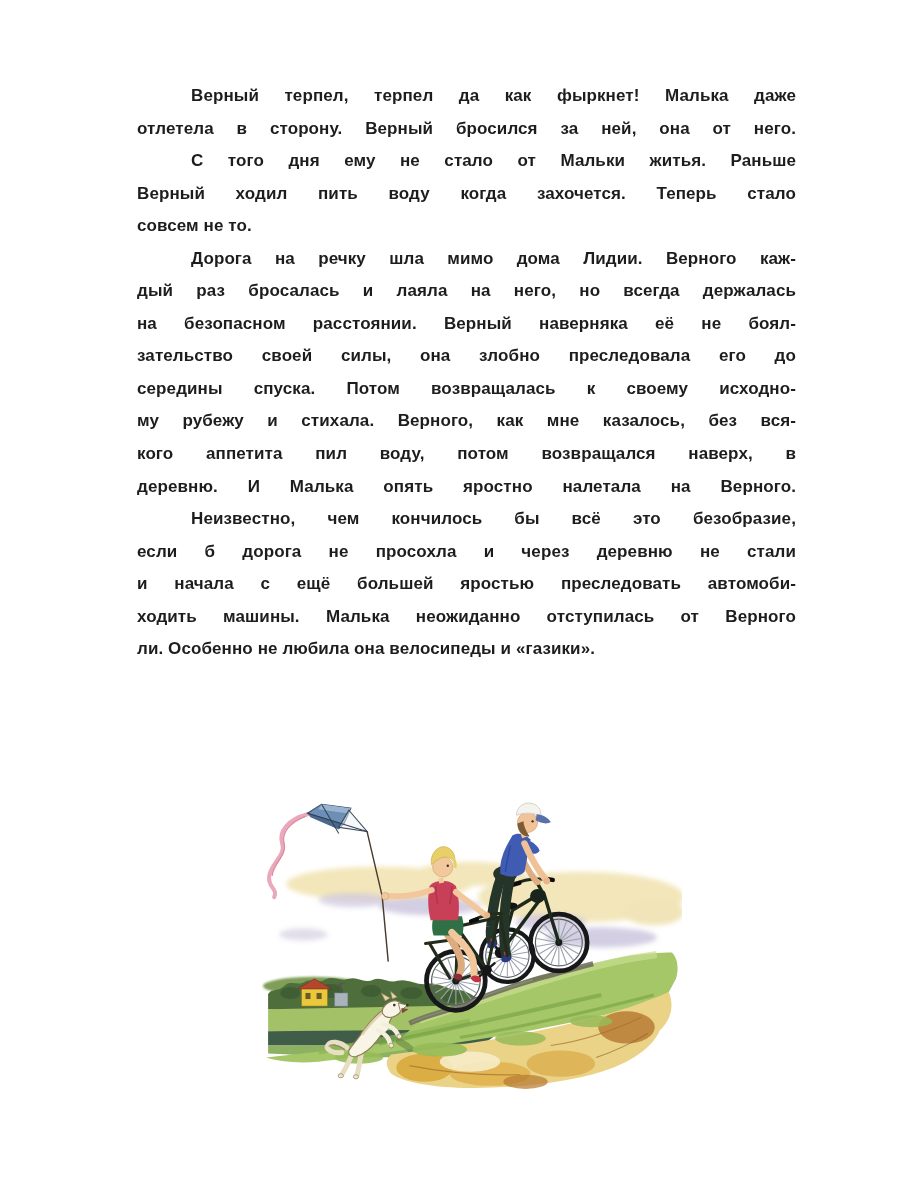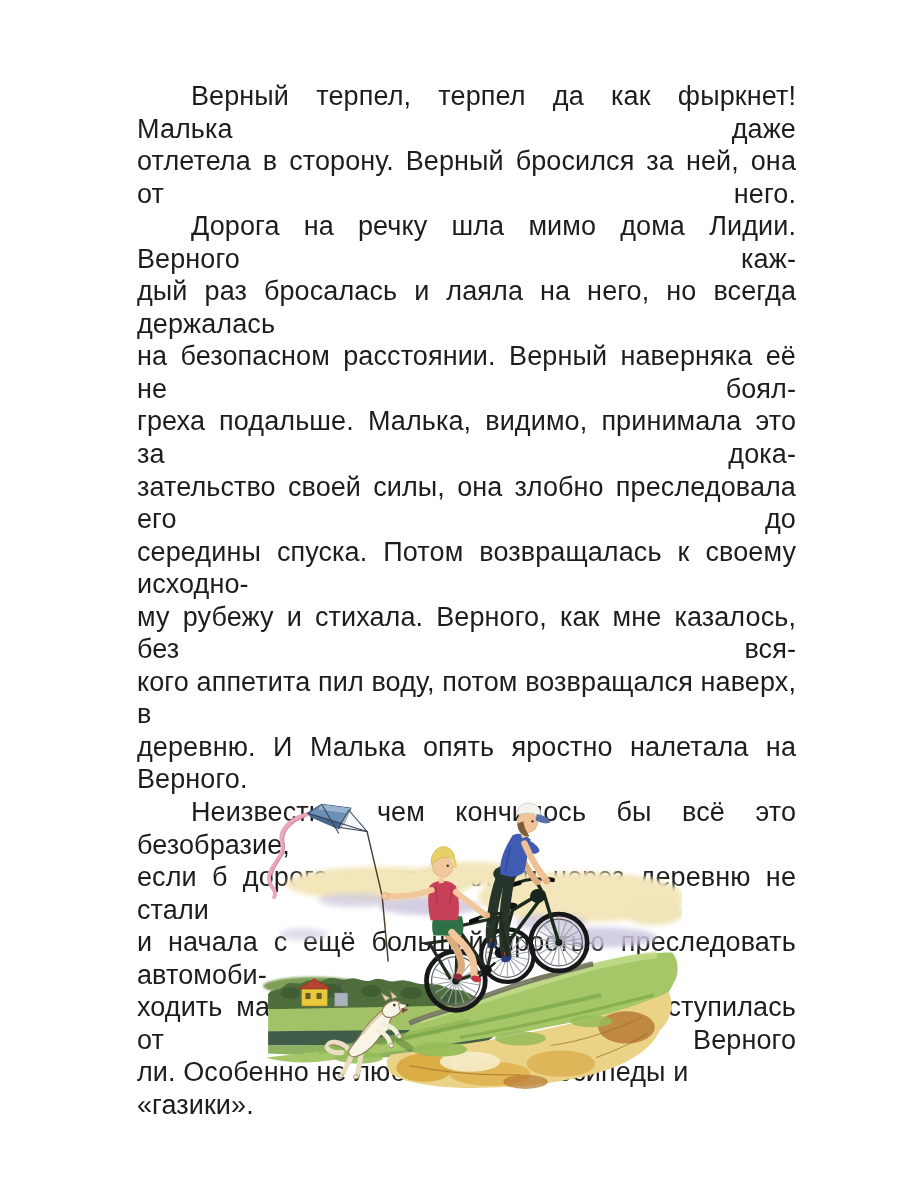--- a/index.html
+++ b/index.html
@@ -1,41 +1,45 @@
 <!DOCTYPE html>
 <html><head>
 <meta charset="utf-8">
 <style>
   html,body{margin:0;padding:0;background:#ffffff;}
   body{width:900px;height:1200px;font-family:"Liberation Sans",sans-serif;}
   .page{position:relative;width:900px;height:1200px;background:#ffffff;overflow:hidden;}
   .text-block{
     position:absolute;left:137px;top:80px;width:659px;
-    color:#1d1d1d;font-size:27px;line-height:32.55px;letter-spacing:.1px;
+    color:#1d1d1d;font-size:17px;line-height:32.55px;letter-spacing:.1px;font-weight:bold;
   }
   .ln{min-height:32.55px;}
   .j{text-align:justify;text-align-last:justify;}
   .ind{text-indent:54px;}
   .illus{position:absolute;left:258px;top:793px;width:424px;height:298px;}
 </style>
 </head>
 <body>
 
 <div class="page">
 
   <div class="text-block">
     <div>
       <div class="ln j ind">Верный терпел, терпел да как фыркнет! Малька даже</div>
       <div class="ln j">отлетела в сторону. Верный бросился за ней, она от него.</div>
     </div>
     <div>
+      <div class="ln j ind">С того дня ему не стало от Мальки житья. Раньше</div>
+      <div class="ln j">Верный ходил пить воду когда захочется. Теперь стало</div>
+      <div class="ln">совсем не то.</div>
+    </div>
+    <div>
       <div class="ln j ind">Дорога на речку шла мимо дома Лидии. Верного каж-</div>
       <div class="ln j">дый раз бросалась и лаяла на него, но всегда держалась</div>
       <div class="ln j">на безопасном расстоянии. Верный наверняка её не боял-</div>
-      <div class="ln j">греха подальше. Малька, видимо, принимала это за дока-</div>
       <div class="ln j">зательство своей силы, она злобно преследовала его до</div>
       <div class="ln j">середины спуска. Потом возвращалась к своему исходно-</div>
       <div class="ln j">му рубежу и стихала. Верного, как мне казалось, без вся-</div>
       <div class="ln j">кого аппетита пил воду, потом возвращался наверх, в</div>
       <div class="ln j">деревню. И Малька опять яростно налетала на Верного.</div>
     </div>
     <div>
       <div class="ln j ind">Неизвестно, чем кончилось бы всё это безобразие,</div>
       <div class="ln j">если б дорога не просохла и через деревню не стали</div>
       <div class="ln j">и начала с ещё большей яростью преследовать автомоби-</div>

